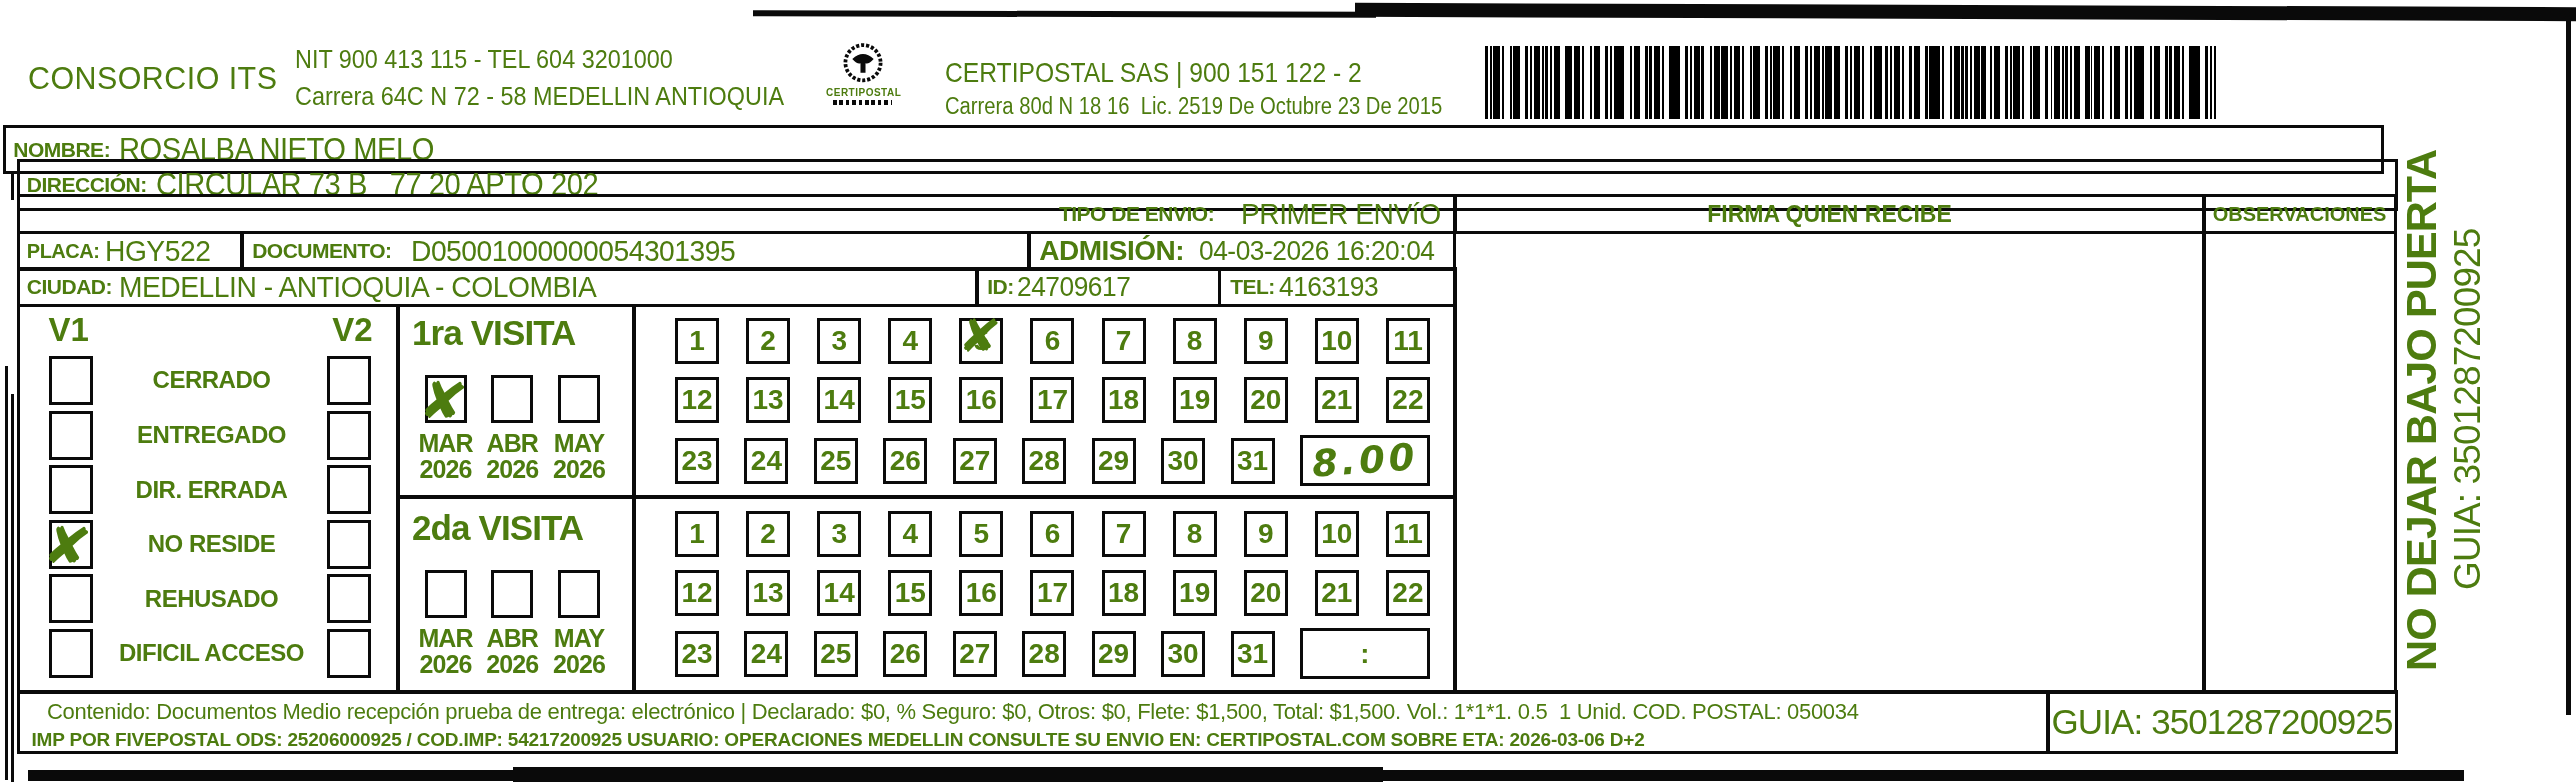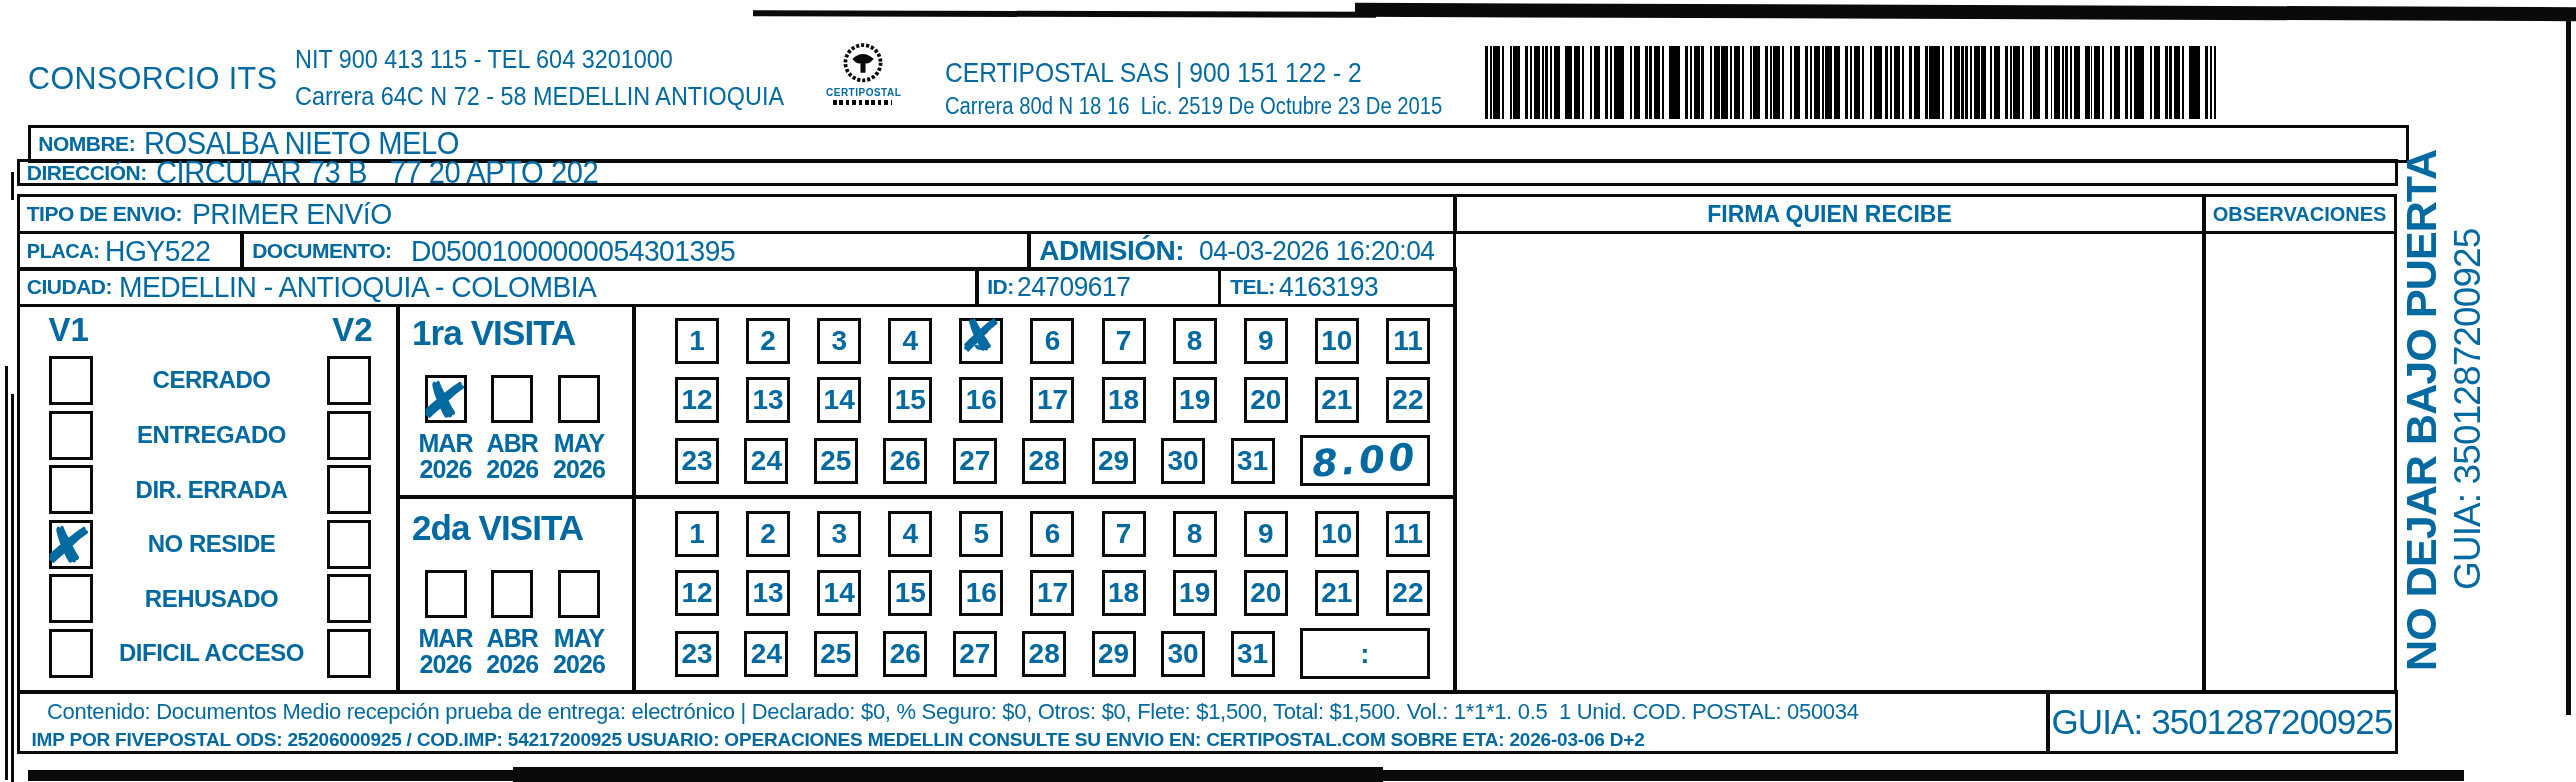--- a/index.html
+++ b/index.html
@@ -1,18 +1,18 @@
 <!DOCTYPE html>
 <html style="font-size:14.7px"><head>
 <meta charset="utf-8">
 <style>
   html,body { margin:0; padding:0; background:#e8e8e8; }
   .sheet {
     position:relative; width:2576px; height:782px; background:#ffffff;
-    font-family:"Liberation Sans", sans-serif; color:#0369a1; overflow:hidden;
+    font-family:"Liberation Sans", sans-serif; color:#4d7c0f; overflow:hidden;
   }
   .abs { position:absolute; }
   .cell { position:absolute; border:3.7px solid #0a0a0a; box-sizing:border-box; display:flex; align-items:center; }
   .cl { font-weight:bold; letter-spacing:-0.5px; white-space:pre; }
   .cv { letter-spacing:-0.5px; white-space:pre; transform:scaleX(0.94); transform-origin:0 50%; }
   .hdrcell { justify-content:center; font-weight:bold; }
   
   .company { font-size:32px; letter-spacing:0.5px; transform:scaleX(0.95); transform-origin:0 50%; }
   .hline { font-size:26.6px; transform:scaleX(0.88); transform-origin:0 50%; white-space:pre; }
   .hline2 { font-size:23px; transform:scaleX(0.88); transform-origin:0 50%; white-space:pre; }
@@ -89,29 +89,29 @@
     </svg>
     <div class="logo-name">CERTIPOSTAL</div>
     <div class="logo-sub"></div>
   </div>
 
   <div class="abs hline" style="left:945px; top:57px; font-size:28px;">CERTIPOSTAL SAS | 900 151 122 - 2</div>
   <div class="abs hline2" style="left:945px; top:93px;">Carrera 80d N 18 16  Lic. 2519 De Octubre 23 De 2015</div>
 
   <div class="barcode"></div>
 
-  <div class="cell" style="left:28px; top:125px; width:2381px; height:38px; padding-left:7.3px; gap:9.2px;">
+  <div class="cell" style="left:3px; top:125px; width:2381px; height:49px; padding-left:7.3px; gap:9.2px;">
     <span class="cl" style="font-size:21px;">NOMBRE:</span>
     <span class="cv" style="font-size:31px;">ROSALBA NIETO MELO</span>
   </div>
-  <div class="cell" style="left:16.5px; top:159px; width:2381px; height:27px; padding-left:7.3px; gap:9.2px;align-items:center;">
+  <div class="cell" style="left:16.5px; top:159px; width:2381px; height:52px; padding-left:7.3px; gap:9.2px;align-items:center;">
     <span class="cl" style="font-size:21px;">DIRECCIÓN:</span>
     <span class="cv" style="font-size:31px;">CIRCULAR 73 B   77 20 APTO 202</span>
   </div>
-  <div class="cell" style="left:16.5px; top:194px; width:1440px; height:40px; padding-left:7.3px; gap:10px;">
+  <div class="cell" style="left:16.5px; top:194px; width:1440px; height:40px; padding-left:7.3px; gap:27px;justify-content:flex-end;">
     <span class="cl" style="font-size:21px;">TIPO DE ENVIO:</span>
     <span class="cv" style="font-size:30px;">PRIMER ENVíO</span>
   </div>
 
   <div class="cell hdrcell" style="left:1453px; top:194px; width:753px; height:40px; font-size:23px;">FIRMA QUIEN RECIBE</div>
   <div class="cell hdrcell" style="left:2202px; top:194px; width:195px; height:40px; font-size:20px;">OBSERVACIONES</div>
   <div class="cell" style="left:1453px; top:231px; width:753px; height:463px;"></div>
   <div class="cell" style="left:2202px; top:231px; width:195px; height:463px;"></div>
 
   <div class="cell" style="left:16.5px; top:231px; width:227px; height:40px; padding-left:7.3px; gap:5.5px;">

